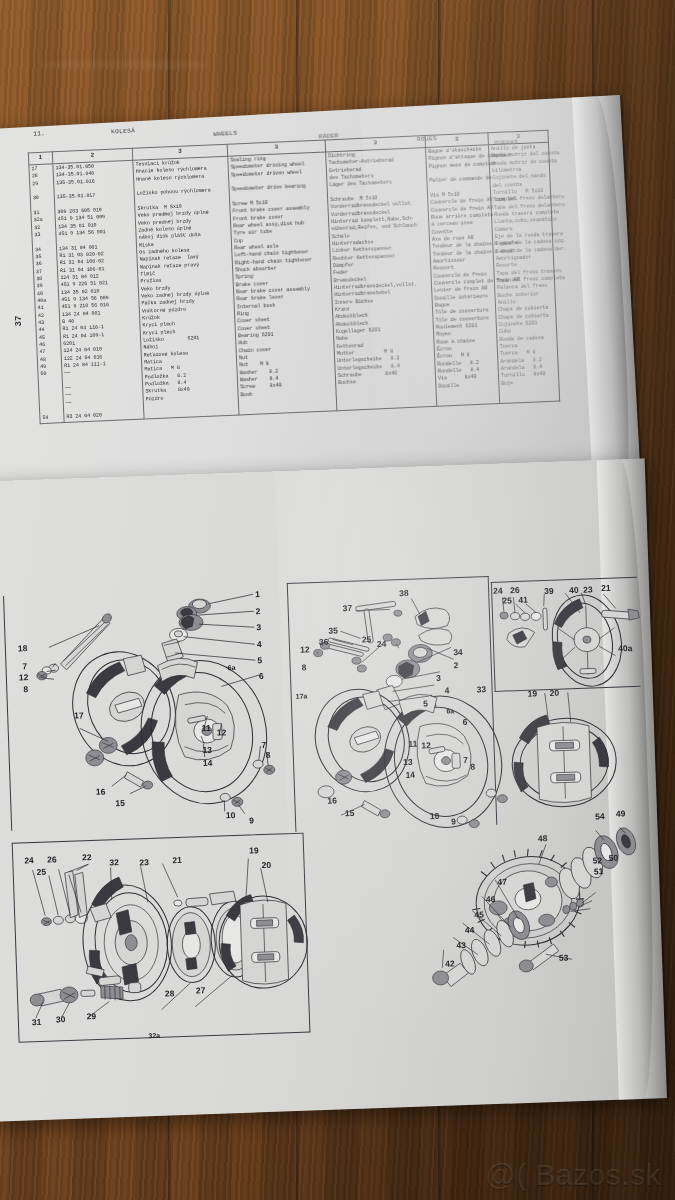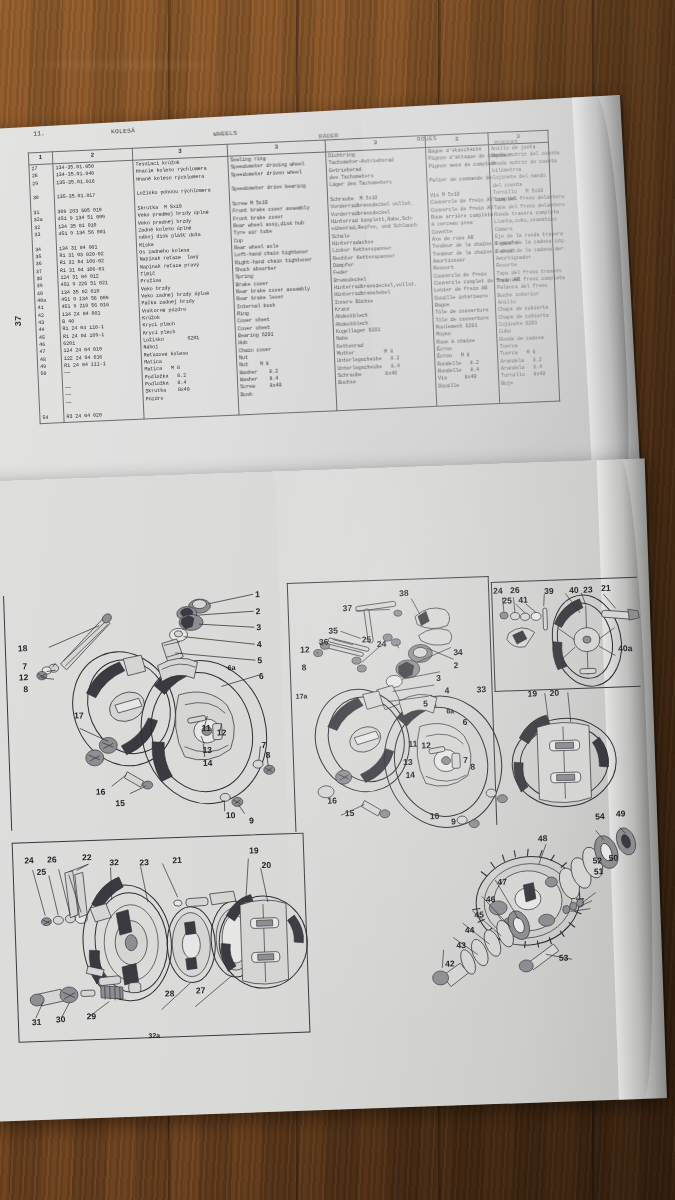--- a/index.html
+++ b/index.html
@@ -864,13 +864,14 @@
     <div class="lbl" style="left:172px;top:514px;">28</div>
     <div class="lbl" style="left:203px;top:512px;">27</div>
     <div class="lbl" style="left:38px;top:538px;">31</div>
     <div class="lbl" style="left:62px;top:536px;">30</div>
     <div class="lbl" style="left:93px;top:534px;">29</div>
     <div class="lbl sm" style="left:154px;top:556px;">32a</div>
 
     <div class="glare" style="left:300px;top:0;width:370px;height:640px;"></div>
   </div>
 
+  <div class="wm">@( Bazos.sk</div>
 </div>
 
 </body></html>

